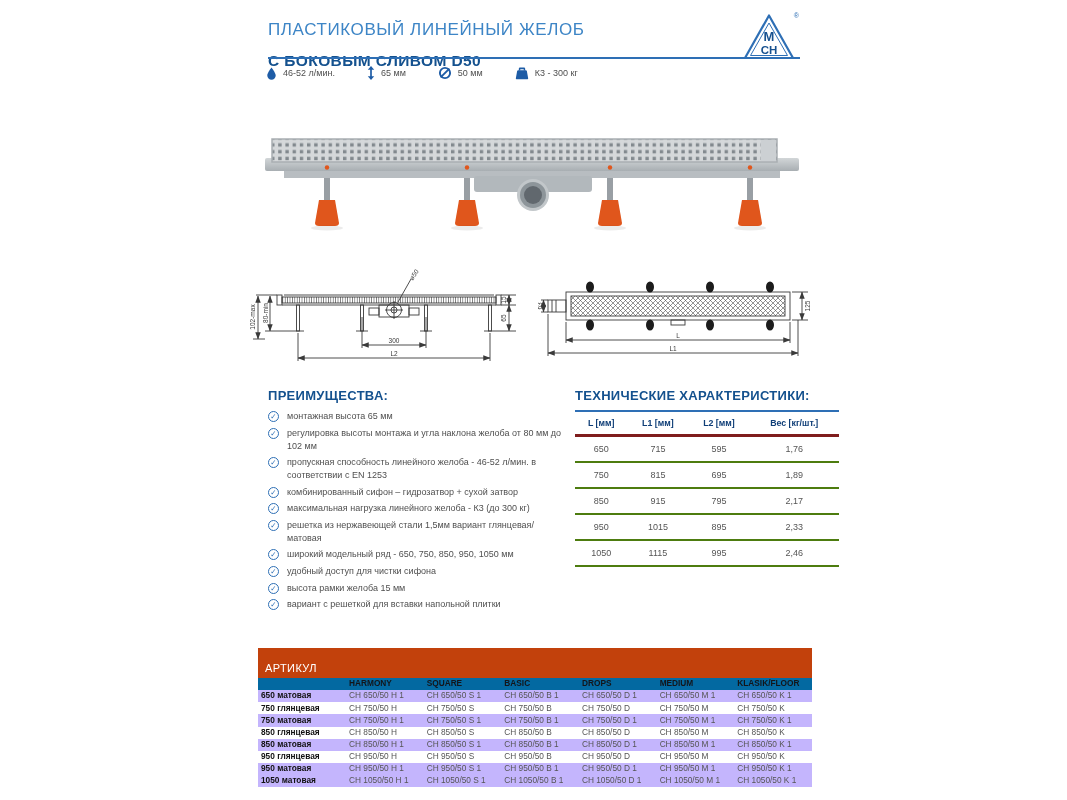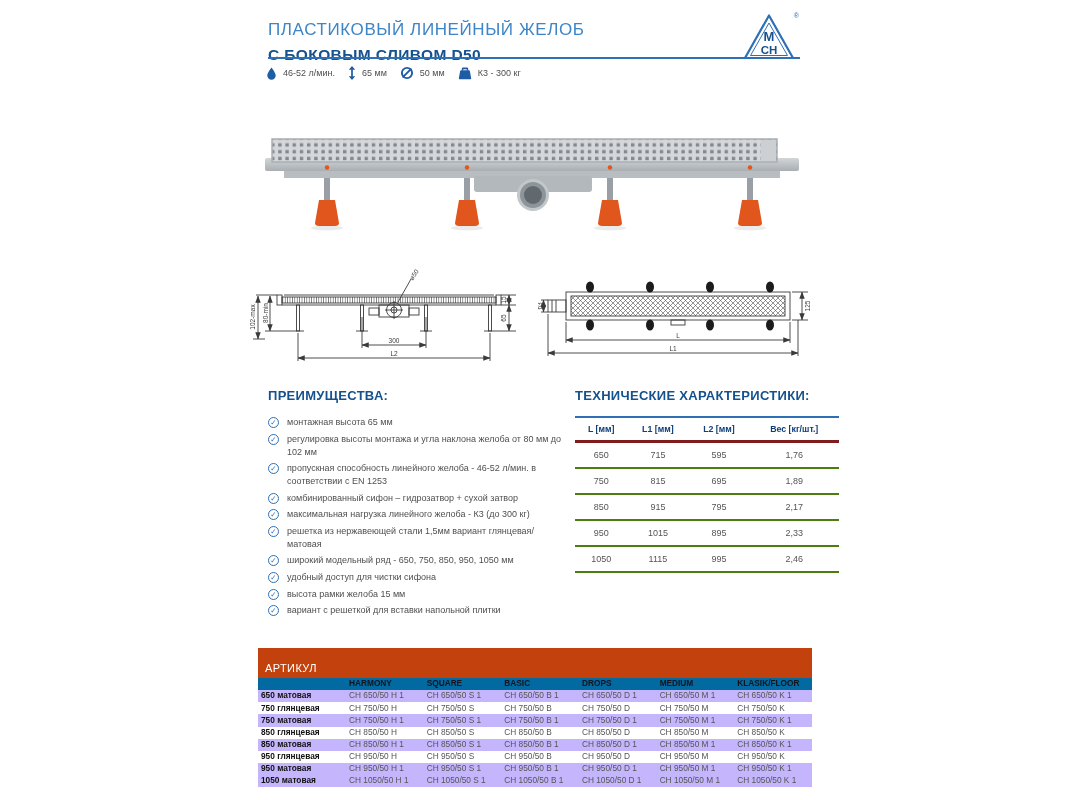--- a/index.html
+++ b/index.html
@@ -3,39 +3,39 @@
 <meta charset="utf-8">
 <style>
   *{box-sizing:border-box;margin:0;padding:0}
   html,body{width:1067px;height:800px}
   body{background:#ffffff;font-family:"Liberation Sans",sans-serif;position:relative;overflow:hidden;color:#4f4f4f}
   .abs{position:absolute}
 
   
   .hdr{left:268px;top:20px}
   .subtitle{font-size:17px;color:#3d85c6;letter-spacing:.6px}
-  .title{font-size:15.5px;color:#14518e;font-weight:700;letter-spacing:.4px;margin-top:6px}
+  .title{font-size:15.5px;color:#14518e;font-weight:700;letter-spacing:.4px;margin-top:12px}
   .underline{left:268px;top:57px;width:532px;height:2px;background:#2e6fb5}
   .logo{left:741px;top:13px;width:62px;height:50px}
   .logo .reg{position:absolute;right:4px;top:-1px;font-size:7px;color:#2e6fb5}
 
   
-  .specs{left:266px;top:66px;display:flex;gap:13px;align-items:center;font-size:9px;color:#4f4f4f}
+  .specs{left:266px;top:66px;display:flex;gap:32px;align-items:center;font-size:9px;color:#4f4f4f}
   .spec{display:flex;align-items:center;gap:6px}
   .spec svg{display:block}
 
   
   .photo{left:262px;top:128px}
   .draw-side{left:248px;top:250px}
   .draw-plan{left:538px;top:258px}
   .draw text{font-family:"Liberation Sans",sans-serif}
 
   
   .advantages{left:268px;top:388px;width:298px}
-  .sec-title{font-size:13px;color:#14518e;letter-spacing:.3px;margin-bottom:13px;font-weight:700}
+  .sec-title{font-size:13px;color:#14518e;letter-spacing:.3px;margin-bottom:7px;font-weight:700}
   .adv-list{list-style:none}
   .adv-list li{display:flex;gap:8px;margin-bottom:3.5px;font-size:9px;line-height:1.45;color:#4f4f4f;align-items:flex-start}
   .chk{flex:none;width:11px;height:11px;border:1.2px solid #2e6fb5;border-radius:50%;color:#2e6fb5;font-size:7.5px;line-height:9px;text-align:center;margin-top:1px}
 
   
   .tech{left:575px;top:388px;width:264px}
   .tech-table{width:100%;border-collapse:collapse;text-align:center}
   .tech-table th{color:#0f3e77;border-top:2px solid #2e6fb5;border-bottom:3px solid #7f1d1d;padding:6px 2px;font-size:8.8px}
   .tech-table td{color:#555;border-bottom:2px solid #4d7c0f;padding:7px 2px;font-size:9px}
 

